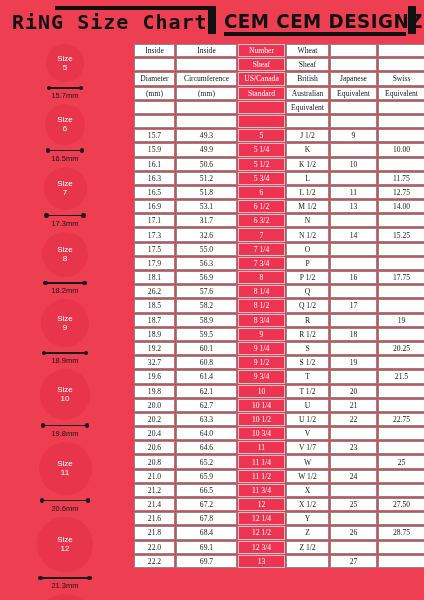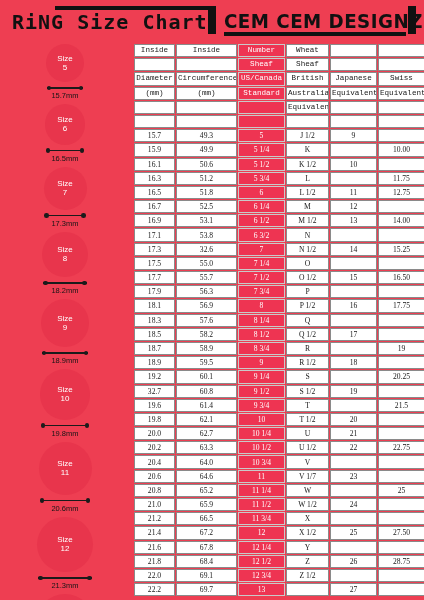--- a/index.html
+++ b/index.html
@@ -143,21 +143,20 @@
     white-space: nowrap;
   }
   table.sizechart td.red {
     background: #ee3452;
     border-color: #c9c9c9;
     color: #ffffff;
   }
   table.sizechart td.hd {
     font-size: 7.6px;
     height: 13.2px;
-    font-family: Liberation Mono, monospace;
   }
   
   col.c0 { width: 41px; }
   col.c1 { width: 61px; }
   col.c2 { width: 47px; }
   col.c3 { width: 43px; }
   col.c4 { width: 47px; }
   col.c5 { width: 47px; }
 </style>
 </head>
@@ -368,38 +367,30 @@
         </tr>
         <tr>
           <td>16.5</td>
           <td>51.8</td>
           <td class="red">6</td>
           <td>L 1/2</td>
           <td>11</td>
           <td>12.75</td>
         </tr>
         <tr>
-          <td>16.7</td>
-          <td>52.5</td>
-          <td class="red">6 1/4</td>
-          <td>M</td>
-          <td>12</td>
-          <td></td>
-        </tr>
-        <tr>
           <td>16.9</td>
           <td>53.1</td>
           <td class="red">6 1/2</td>
           <td>M 1/2</td>
           <td>13</td>
           <td>14.00</td>
         </tr>
         <tr>
           <td>17.1</td>
-          <td>53.8</td>
+          <td>31.7</td>
           <td class="red">6 3/2</td>
           <td>N</td>
           <td></td>
           <td></td>
         </tr>
         <tr>
           <td>17.3</td>
           <td>32.6</td>
           <td class="red">7</td>
           <td>N 1/2</td>
@@ -408,45 +399,37 @@
         </tr>
         <tr>
           <td>17.5</td>
           <td>55.0</td>
           <td class="red">7 1/4</td>
           <td>O</td>
           <td></td>
           <td></td>
         </tr>
         <tr>
-          <td>17.7</td>
-          <td>55.7</td>
-          <td class="red">7 1/2</td>
-          <td>O 1/2</td>
-          <td>15</td>
-          <td>16.50</td>
-        </tr>
-        <tr>
           <td>17.9</td>
           <td>56.3</td>
           <td class="red">7 3/4</td>
           <td>P</td>
           <td></td>
           <td></td>
         </tr>
         <tr>
           <td>18.1</td>
           <td>56.9</td>
           <td class="red">8</td>
           <td>P 1/2</td>
           <td>16</td>
           <td>17.75</td>
         </tr>
         <tr>
-          <td>18.3</td>
+          <td>26.2</td>
           <td>57.6</td>
           <td class="red">8 1/4</td>
           <td>Q</td>
           <td></td>
           <td></td>
         </tr>
         <tr>
           <td>18.5</td>
           <td>58.2</td>
           <td class="red">8 1/2</td>

